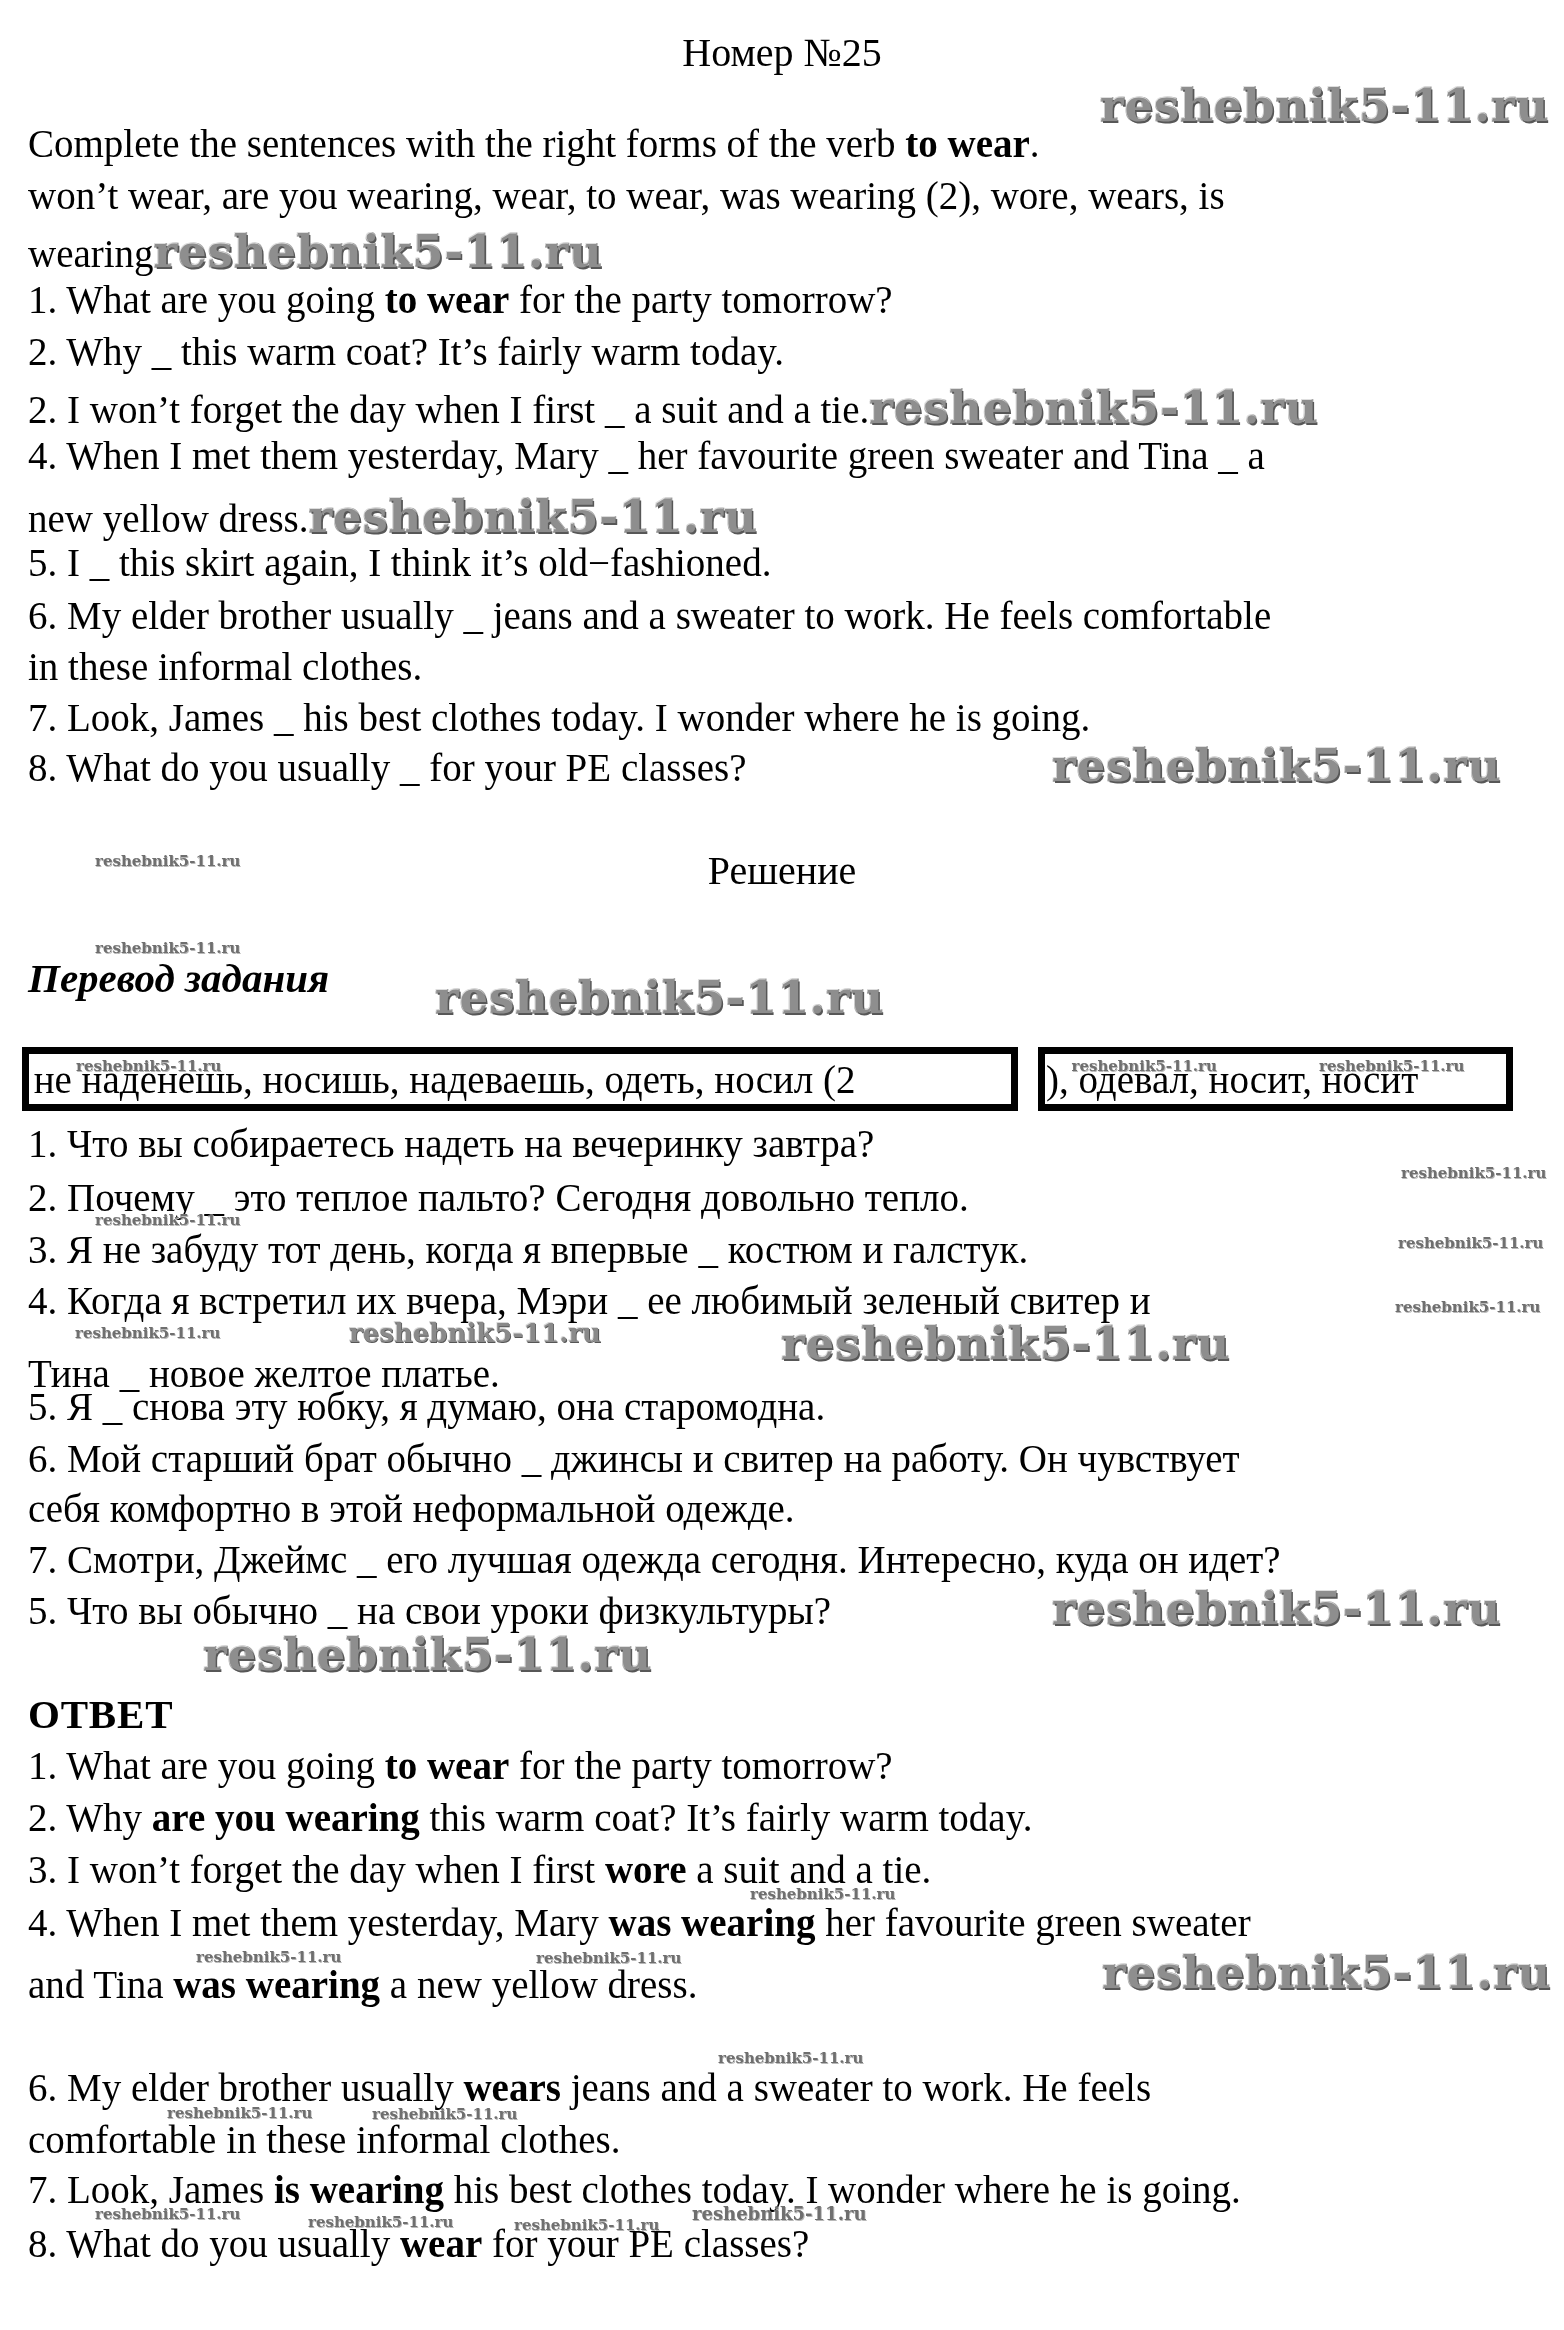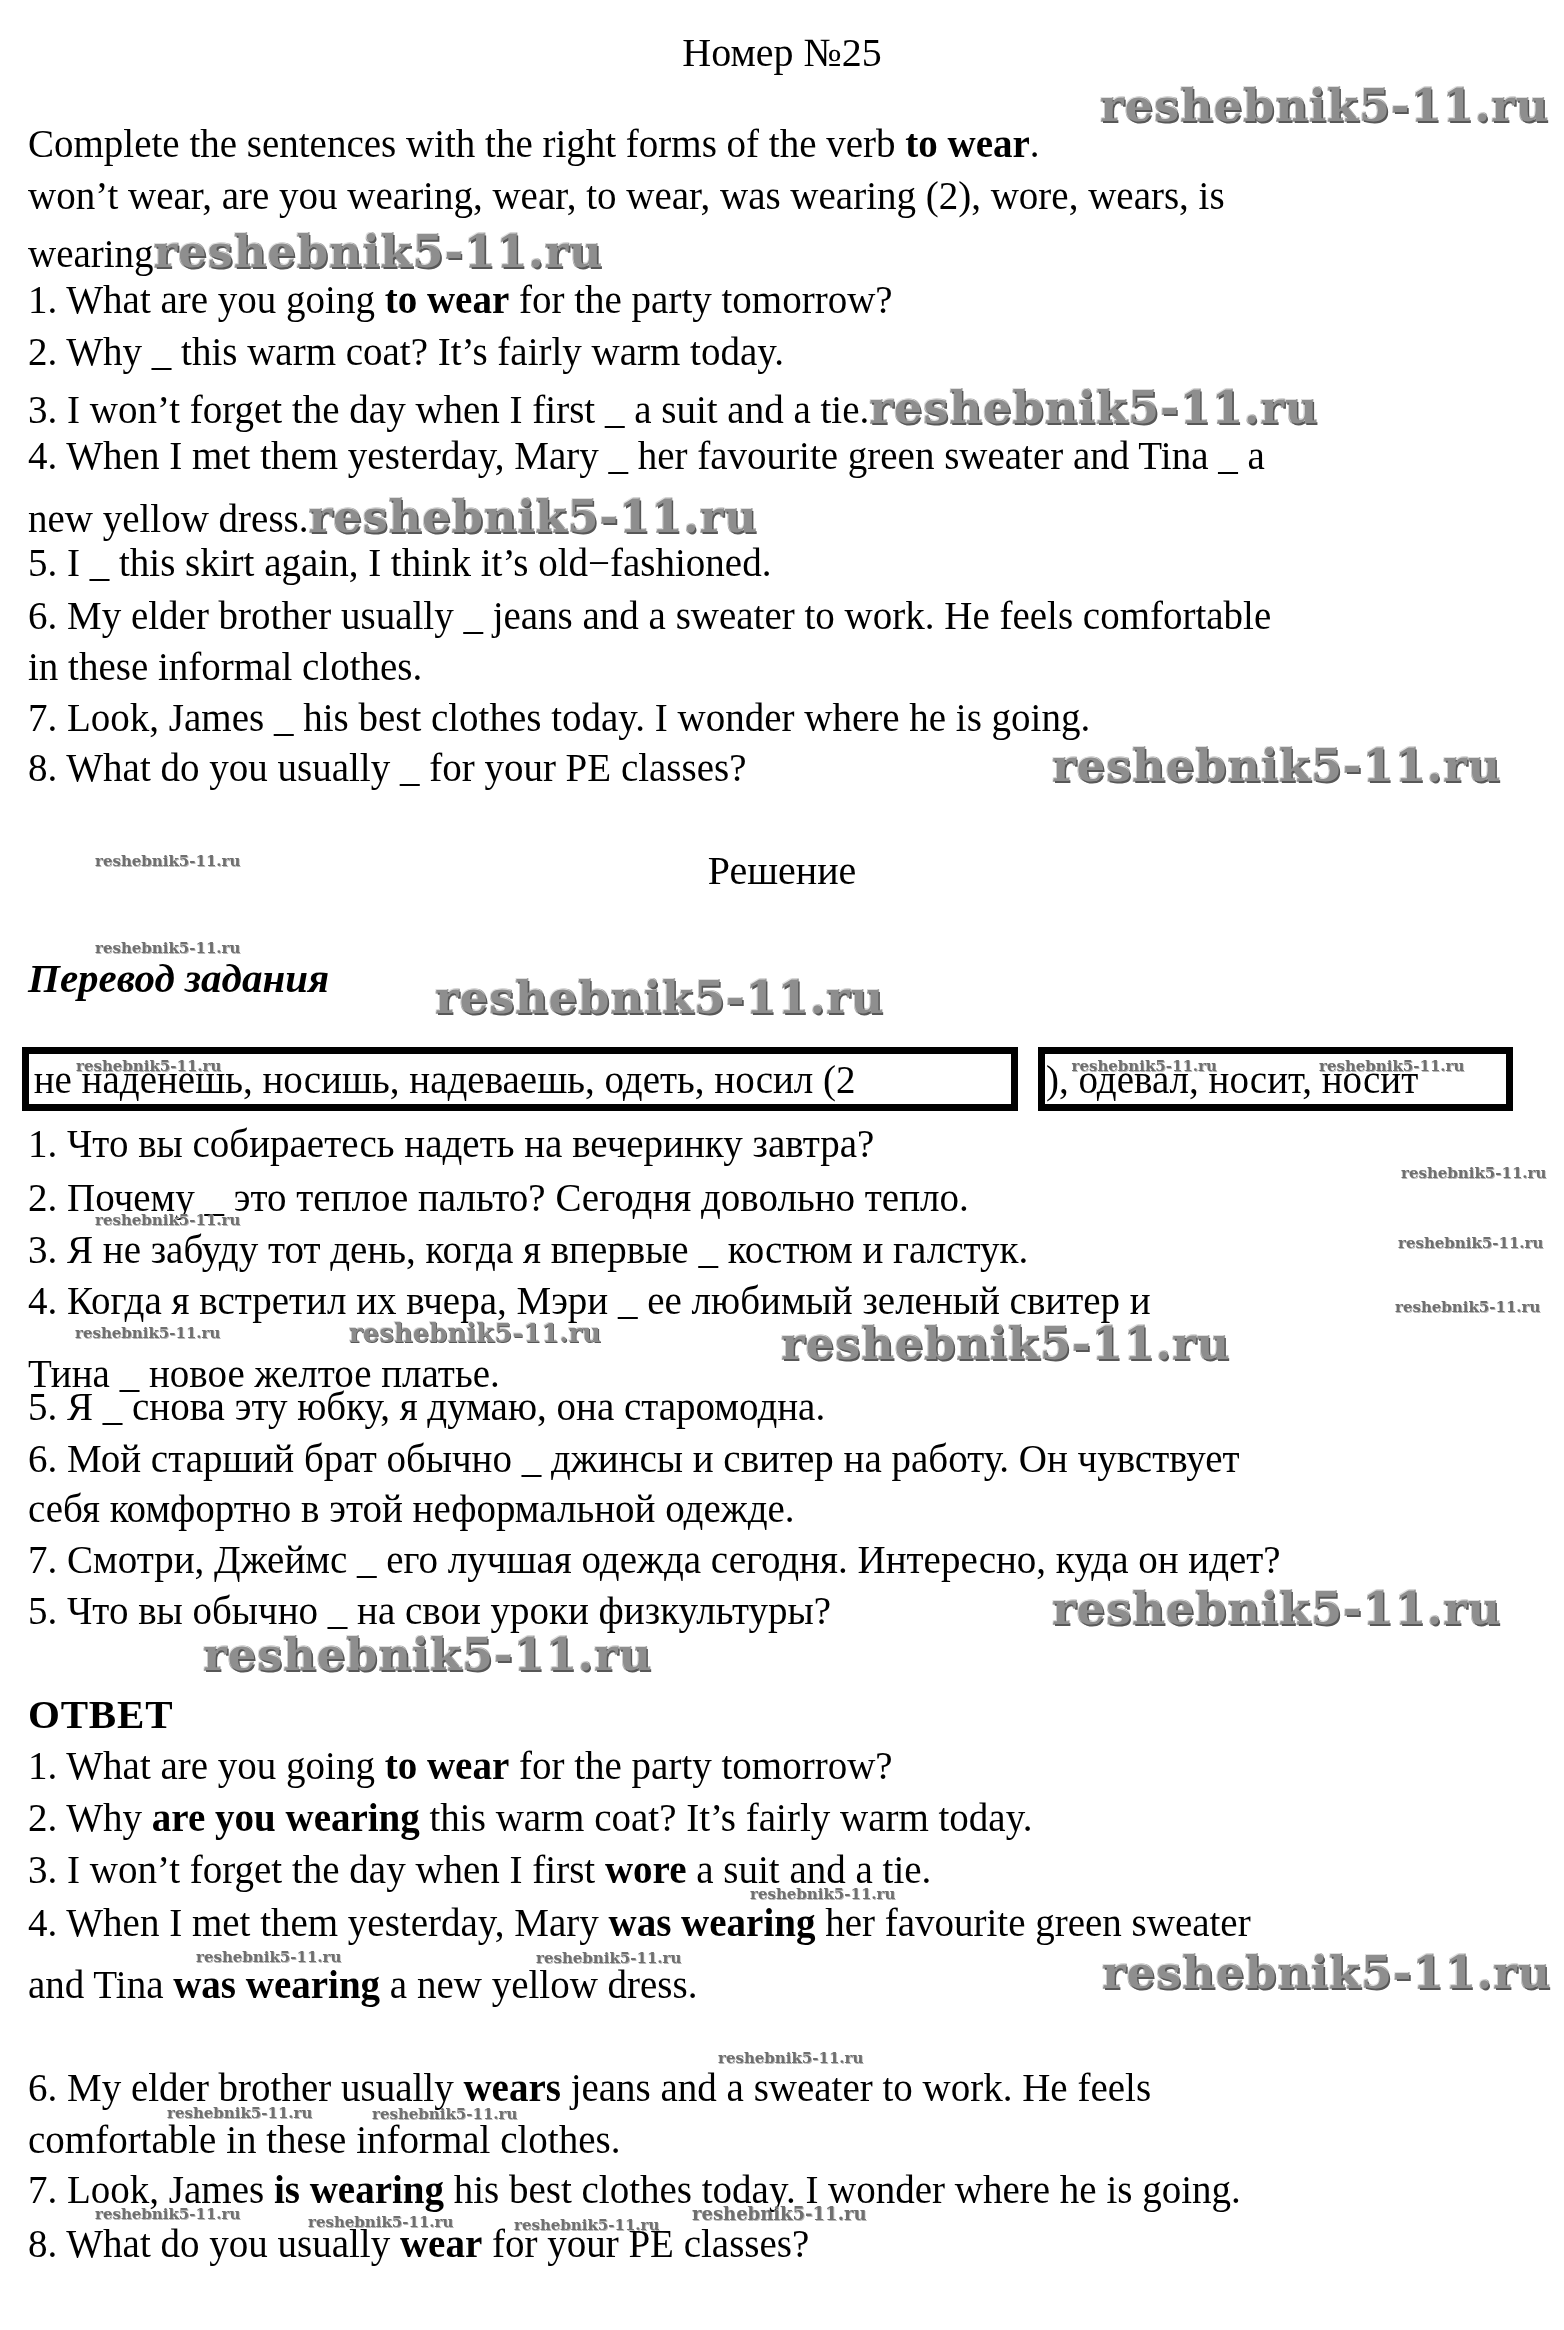--- a/index.html
+++ b/index.html
@@ -72,21 +72,21 @@
 
   <span class="wm wm-big" style="left:1100px;top:79px;">reshebnik5-11.ru</span>
 
   <div class="line" style="top:122px;"><span>Complete the sentences with the right forms of the verb </span><span class="b">to wear</span><span>.</span></div>
 
   <div class="line" style="top:174px;">won’t wear, are you wearing, wear, to wear, was wearing (2), wore, wears, is</div>
   <div class="line" style="top:226px;"><span>wearing</span><span class="wm wm-big wm-inline">reshebnik5-11.ru</span></div>
 
   <div class="line" style="top:278px;"><span>1. What are you going </span><span class="b">to wear</span><span> for the party tomorrow?</span></div>
   <div class="line" style="top:330px;">2. Why _ this warm coat? It’s fairly warm today.</div>
-  <div class="line" style="top:382px;"><span>3. I won’t forget the day when I first _ a suit and a tie.</span><span class="wm wm-big wm-inline">reshebnik5-11.ru</span></div>
+  <div class="line" style="top:382px;"><span>2. I won’t forget the day when I first _ a suit and a tie.</span><span class="wm wm-big wm-inline">reshebnik5-11.ru</span></div>
   <div class="line" style="top:434px;">4. When I met them yesterday, Mary _ her favourite green sweater and Tina _ a</div>
   <div class="line" style="top:491px;"><span>new yellow dress.</span><span class="wm wm-big wm-inline">reshebnik5-11.ru</span></div>
   <div class="line" style="top:541px;">5. I _ this skirt again, I think it’s old−fashioned.</div>
   <div class="line" style="top:594px;">6. My elder brother usually _ jeans and a sweater to work. He feels comfortable</div>
   <div class="line" style="top:645px;">in these informal clothes.</div>
   <div class="line" style="top:696px;">7. Look, James _ his best clothes today. I wonder where he is going.</div>
   <div class="line" style="top:746px;">8. What do you usually _ for your PE classes?</div>
   <span class="wm wm-big" style="left:1052px;top:739px;">reshebnik5-11.ru</span>
 
   <span class="wm wm-sm" style="left:95px;top:852px;">reshebnik5-11.ru</span>

